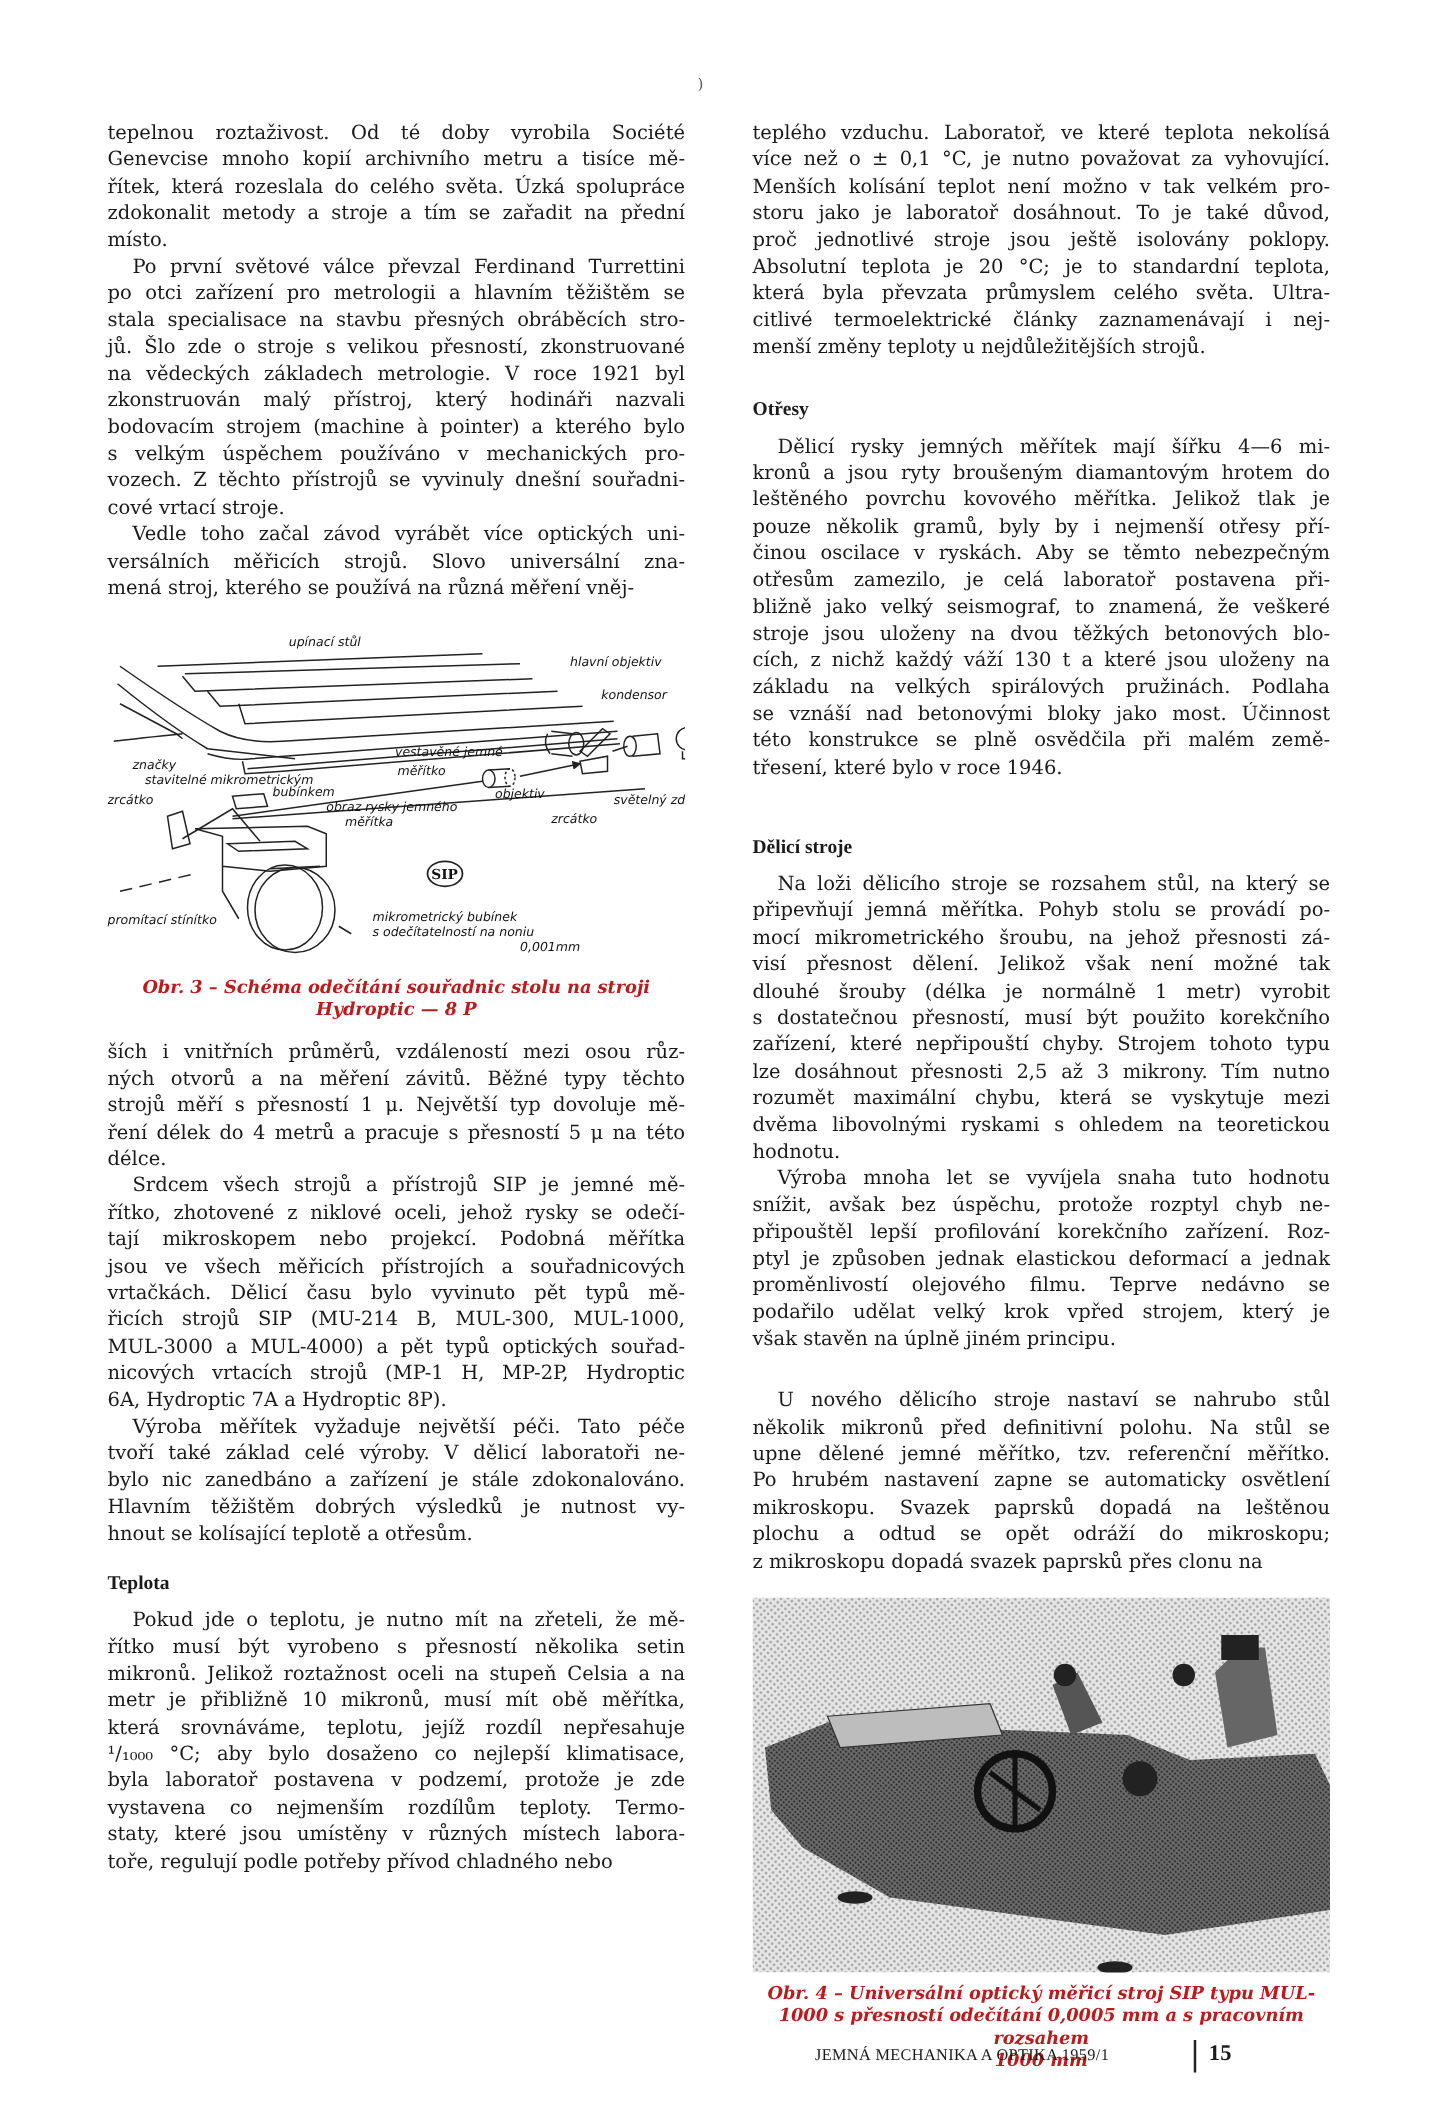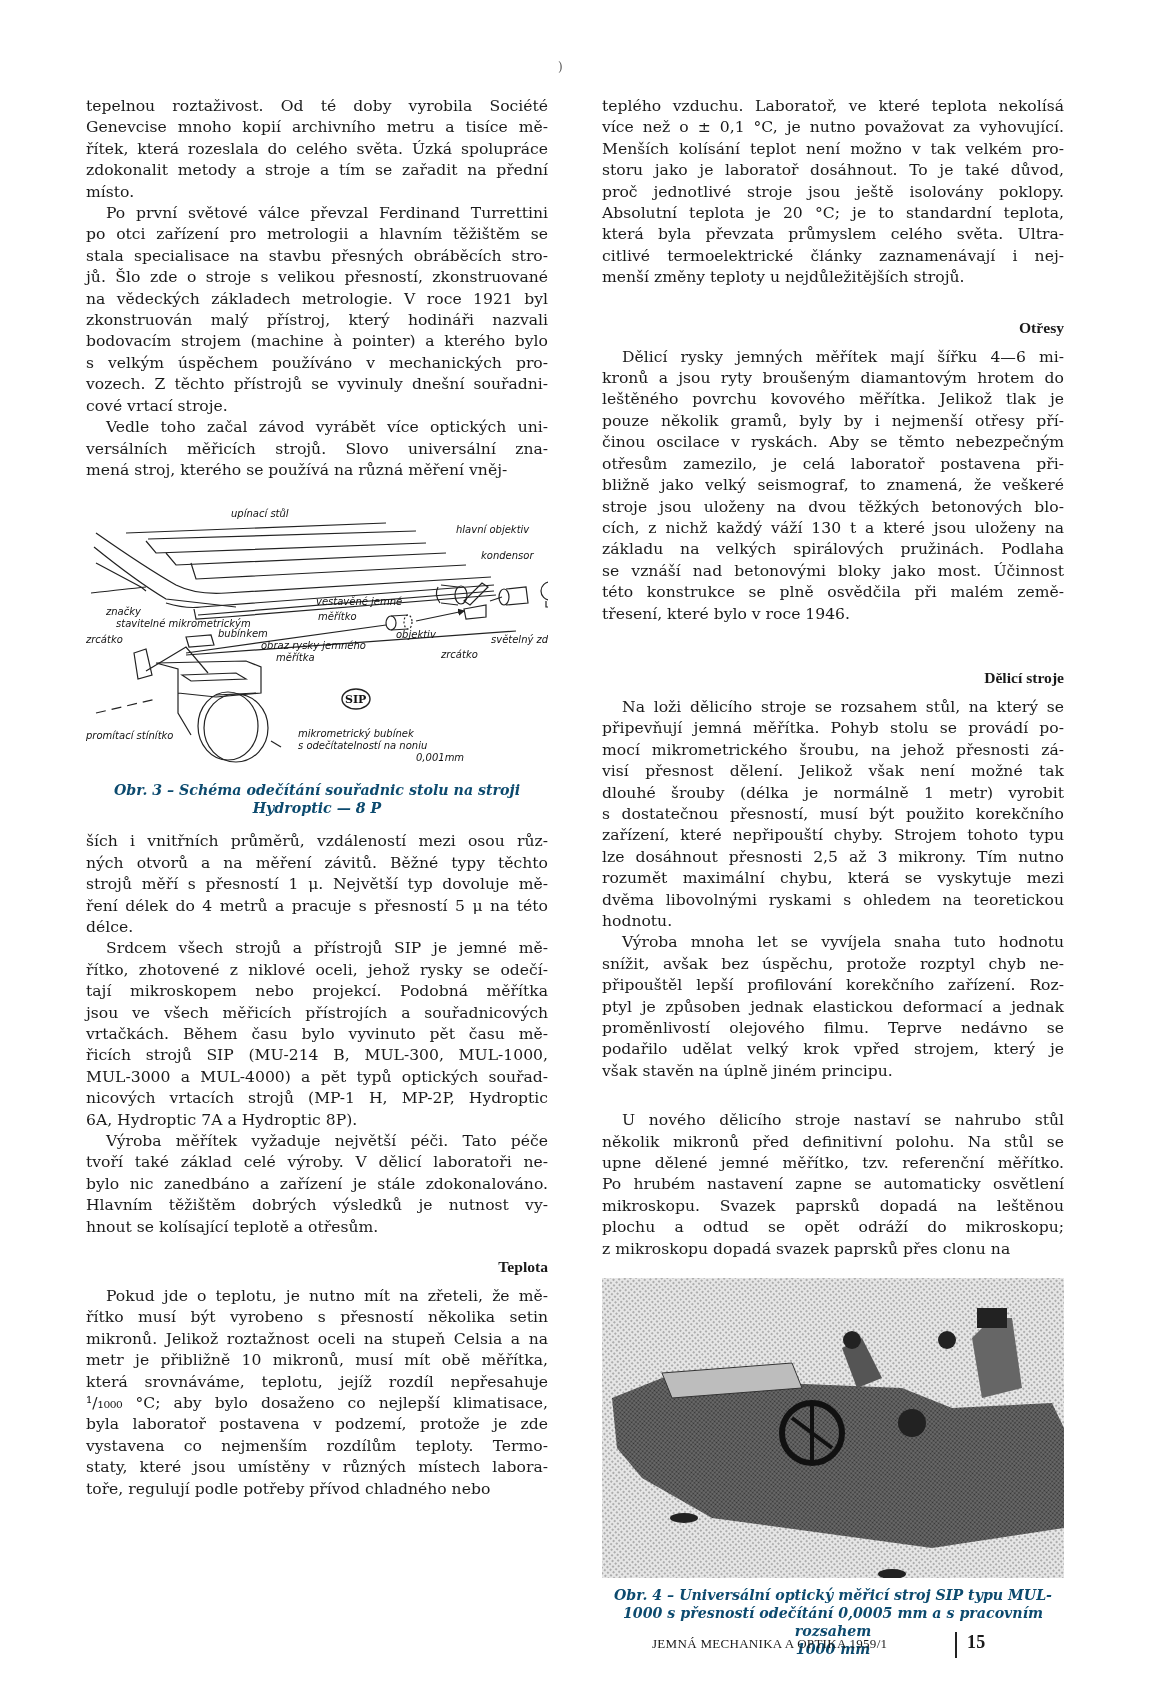--- a/index.html
+++ b/index.html
@@ -5,24 +5,24 @@
   html, body { margin: 0; padding: 0; background: #ffffff; }
   body { width: 1157px; height: 1695px; position: relative; overflow: hidden;
          font-family: "DejaVu Serif", "Liberation Serif", serif; color: #1a1a1a; }
   .page-mark { position: absolute; left: 558px; top: 60px; font-size: 12px; color: #555; }
   .col { position: absolute; top: 96px; width: 462px; }
   .col-left { left: 86px; }
   .col-right { left: 602px; width: 462px; }
   .para { font-size: 15.6px; line-height: 21.4px; text-align: justify; margin: 0; hyphens: none; }
   .line { display: block; text-align: justify; text-align-last: justify; white-space: nowrap; }
   .line.last { text-align-last: left; }
-  .heading { font-weight: bold; font-size: 15.6px; text-align: right; margin: 20px 0 10px 0; font-family: "Liberation Serif", serif; }
+  .heading { font-weight: bold; font-size: 15.6px; text-align: left; margin: 20px 0 10px 0; font-family: "Liberation Serif", serif; }
   .figure { position: relative; }
   .fig3 { width: 462px; height: 272px; margin: 22px 0 0 0; }
-  .fig-caption { font-style: italic; font-weight: bold; font-size: 14.2px; text-align: center; line-height: 18px; margin: 6px 0 14px 0; color: #0c4a6e; }
+  .fig-caption { font-style: italic; font-weight: bold; font-size: 14.2px; text-align: center; line-height: 18px; margin: 6px 0 14px 0; color: #b91c1c; }
   .diagram-label { font-family: "DejaVu Sans", sans-serif; font-style: italic; font-size: 10px; fill: #111; }
   .photo { width: 462px; height: 300px; margin-top: 18px; position: relative; }
   .footer { position: absolute; top: 1636px; left: 652px; font-family: "Liberation Serif", serif; font-size: 13px; letter-spacing: 0.3px; }
   .footer .sep { position: absolute; left: 303px; top: -4px; width: 2px; height: 26px; background: #222; }
   .footer .pg { position: absolute; left: 315px; top: -4px; font-weight: bold; font-size: 18px; }
 </style>
 </head>
 <body>
 
 <div class="page-mark">)</div>
@@ -145,21 +145,21 @@
         <span class="line">ných otvorů a na měření závitů. Běžné typy těchto</span>
         <span class="line">strojů měří s přesností 1 μ. Největší typ dovoluje mě-</span>
         <span class="line">ření délek do 4 metrů a pracuje s přesností 5 μ na této</span>
         <span class="line last">délce.</span>
       </p>
       <p class="para">
         <span class="line" style="padding-left: 20px;">Srdcem všech strojů a přístrojů SIP je jemné mě-</span>
         <span class="line">řítko, zhotovené z niklové oceli, jehož rysky se odečí-</span>
         <span class="line">tají mikroskopem nebo projekcí. Podobná měřítka</span>
         <span class="line">jsou ve všech měřicích přístrojích a souřadnicových</span>
-        <span class="line">vrtačkách. Během času bylo vyvinuto pět času mě-</span>
+        <span class="line">vrtačkách. Dělicí času bylo vyvinuto pět typů mě-</span>
         <span class="line">řicích strojů SIP (MU-214 B, MUL-300, MUL-1000,</span>
         <span class="line">MUL-3000 a MUL-4000) a pět typů optických souřad-</span>
         <span class="line">nicových vrtacích strojů (MP-1 H, MP-2P, Hydroptic</span>
         <span class="line last">6A, Hydroptic 7A a Hydroptic 8P).</span>
       </p>
       <p class="para">
         <span class="line" style="padding-left: 20px;">Výroba měřítek vyžaduje největší péči. Tato péče</span>
         <span class="line">tvoří také základ celé výroby. V dělicí laboratoři ne-</span>
         <span class="line">bylo nic zanedbáno a zařízení je stále zdokonalováno.</span>
         <span class="line">Hlavním těžištěm dobrých výsledků je nutnost vy-</span>

